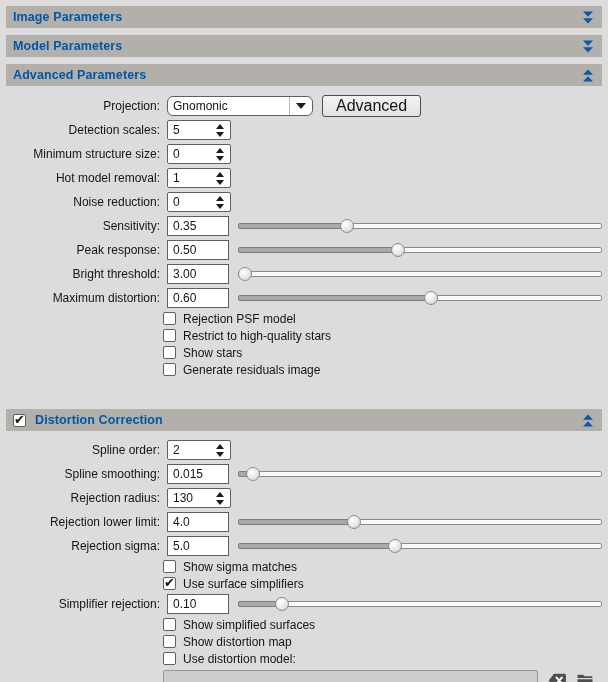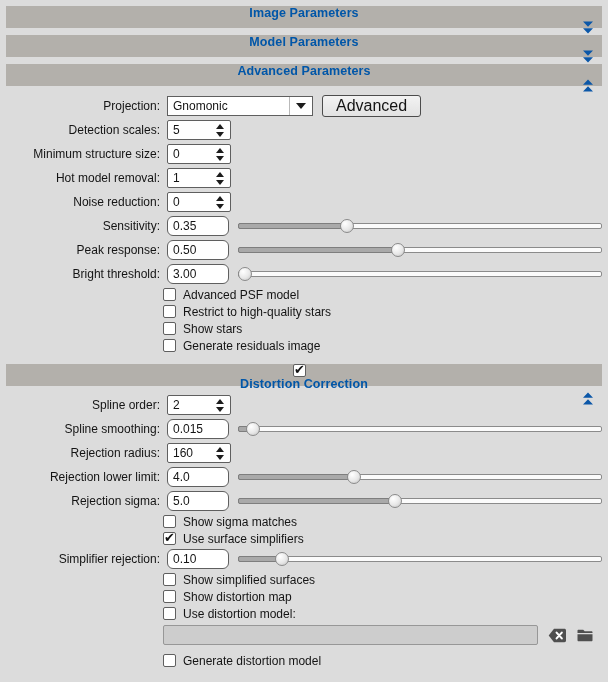--- a/index.html
+++ b/index.html
@@ -7,41 +7,40 @@
     width:608px;height:682px;overflow:hidden;
     background:#dcdcdc;
     font-family:"Liberation Sans",sans-serif;
     font-size:12px;color:#141414;
   }
   
   .bar{
     height:22px;margin:0 6px;background:#b3b0ab;
     display:flex;align-items:center;padding:0 7px;
     box-sizing:border-box;
-    flex-direction:column;
   }
   .bar.mt-first{margin-top:6px}
   .bar.mt{margin-top:7px}
-  .bar.mt-big{margin-top:2px}
+  .bar.mt-big{margin-top:23px}
   .bar .title{
     color:#0056a8;font-weight:bold;font-size:12.5px;letter-spacing:.1px;
   }
   .bar .chev{margin-left:auto;display:flex;align-items:center;cursor:pointer}
   .bar .cb{margin-right:9px}
   
   .sec1{padding:8px 0 8px 0}
   .sec2{padding:7px 0 0 0}
   .row{display:flex;align-items:center;height:24px}
   .lbl{width:160px;text-align:right;padding-right:7px;flex:none;white-space:nowrap}
   .cbrow{height:17px;display:flex;align-items:center;padding-left:163px}
   .cbrow .cblbl{margin-left:7px;white-space:nowrap}
   
   .combo{
     width:146px;height:20px;box-sizing:border-box;background:#fff;
-    border:1px solid #5f5f5f;border-radius:0;display:flex;align-items:center;
+    border:1px solid #5f5f5f;border-radius:6px;display:flex;align-items:center;
     flex:none;cursor:default;
   }
   .combo .ctext{flex:1;padding-left:5px;overflow:hidden;white-space:nowrap}
   .combo .cbtn{
     width:22px;align-self:stretch;border-left:1px solid #b9b9b9;
     display:flex;align-items:center;justify-content:center;
   }
   .tri-dn{width:0;height:0;border-left:5px solid transparent;border-right:5px solid transparent;border-top:6px solid #1c1c1c}
   .btn{
     margin-left:9px;height:22px;padding:0 13px;
@@ -52,21 +51,21 @@
   .spin{
     width:64px;height:20px;box-sizing:border-box;background:#fff;
     border:1px solid #5f5f5f;border-radius:2px;display:flex;align-items:center;flex:none;
   }
   .spin .val{flex:1;padding-left:5px}
   .spin .arrows{width:15px;display:flex;flex-direction:column;align-items:center;gap:3px;padding-right:3px}
   .arr-up{width:0;height:0;border-left:4px solid transparent;border-right:4px solid transparent;border-bottom:5px solid #1c1c1c;cursor:pointer}
   .arr-dn{width:0;height:0;border-left:4px solid transparent;border-right:4px solid transparent;border-top:5px solid #1c1c1c;cursor:pointer}
   .ebox{
     width:62px;height:20px;box-sizing:border-box;background:#fff;
-    border:1px solid #5f5f5f;border-radius:6px;display:flex;align-items:center;
+    border:1px solid #5f5f5f;border-radius:0;display:flex;align-items:center;
     padding-left:5px;flex:none;
   }
   
   .slider{flex:1;position:relative;height:18px;margin:0 6px 0 9px;--pos:0%}
   .slider .track{
     position:absolute;left:0;right:0;top:6px;height:4px;
     background:#fbfbfb;border:1px solid #8b8b8b;border-radius:2px;
   }
   .slider .fill{
     position:absolute;left:0;top:6px;height:4px;width:var(--pos);
@@ -216,24 +215,35 @@
       <div class="ebox">
           <span>3.00</span>
         </div>
       <div class="slider" style="--pos: 2%;">
         <span class="track"></span>
           <span class="fill"></span>
           <span class="thumb"></span>
       </div>
     </div>
 
-
-    <div class="cbrow">
-      <span class="cb"></span>
-      <span class="cblbl">Advanced PSF model</span>
+    <div class="row">
+      <span class="lbl">Maximum distortion:</span>
+      <div class="ebox">
+          <span>0.60</span>
+        </div>
+      <div class="slider" style="--pos: 53%;">
+        <span class="track"></span>
+          <span class="fill"></span>
+          <span class="thumb"></span>
+      </div>
+    </div>
+
+    <div class="cbrow">
+      <span class="cb"></span>
+      <span class="cblbl">Rejection PSF model</span>
     </div>
     <div class="cbrow">
       <span class="cb"></span>
       <span class="cblbl">Restrict to high-quality stars</span>
     </div>
     <div class="cbrow">
       <span class="cb"></span>
       <span class="cblbl">Show stars</span>
     </div>
     <div class="cbrow">
@@ -273,21 +283,21 @@
       <div class="slider" style="--pos: 4%;">
         <span class="track"></span>
           <span class="fill"></span>
           <span class="thumb"></span>
       </div>
     </div>
 
     <div class="row">
       <span class="lbl">Rejection radius:</span>
       <div class="spin">
-        <span class="val">160</span>
+        <span class="val">130</span>
         <span class="arrows">
             <span class="arr-up"></span>
             <span class="arr-dn"></span>
           </span>
       </div>
     </div>
 
     <div class="row">
       <span class="lbl">Rejection lower limit:</span>
       <div class="ebox">

